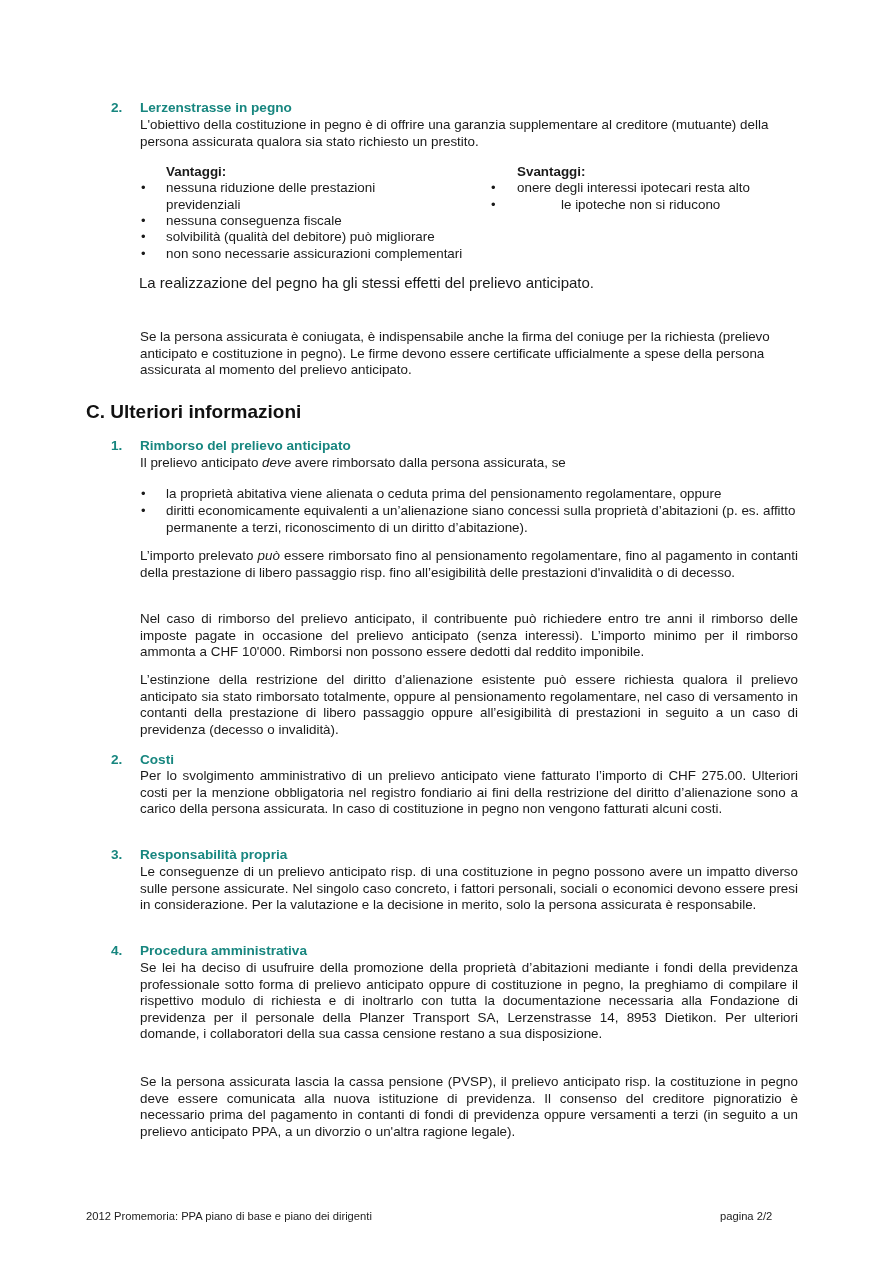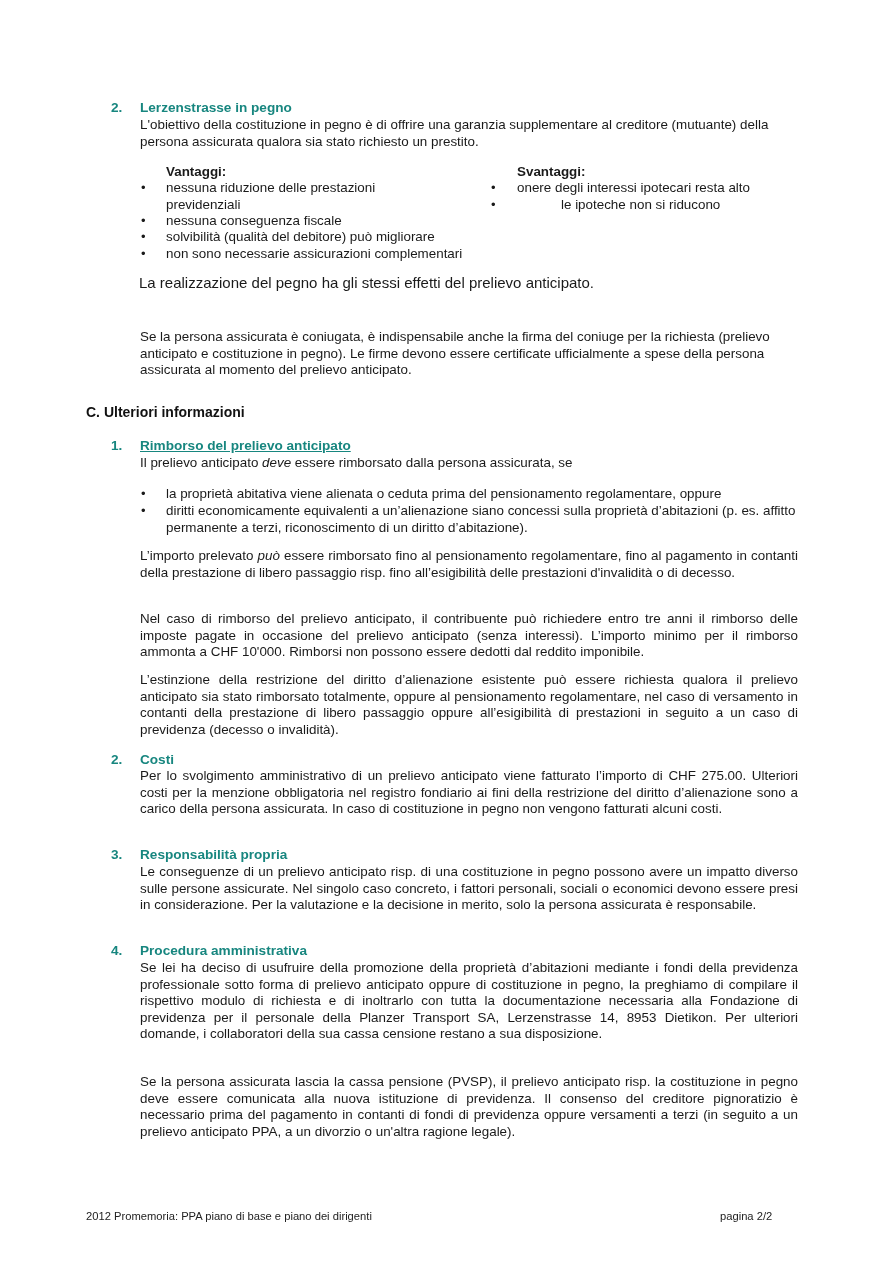--- a/index.html
+++ b/index.html
@@ -7,21 +7,21 @@
          font-family: "Liberation Sans", sans-serif; color: #1a1a1a; font-size: 13.4px; line-height: 16.6px; }
   .abs { position: absolute; }
   .teal { color: #17867f; }
   .h-num { position: absolute; font-weight: bold; font-size: 13.6px; }
   .h-title { position: absolute; font-weight: bold; font-size: 13.6px; }
   .para { position: absolute; left: 140px; width: 658px; }
   .just { text-align: justify; }
   .bullet-dot { position: absolute; font-size: 13px; }
   .bullet-text { position: absolute; }
   .col-head { position: absolute; font-weight: bold; }
-  .section-c { position: absolute; left: 86px; top: 404px; font-size: 14px; font-weight: bold; color: #111; }
+  .section-c { position: absolute; left: 86px; top: 404px; font-size: 19px; font-weight: bold; color: #111; }
   .footer { position: absolute; top: 1208px; font-size: 11.2px; color: #222; }
 </style>
 </head>
 <body>
 
 <div>
   <span class="h-num teal" style="left:111px; top:100px;">2.</span>
   <span class="h-title teal" style="left:140px; top:100px;">Lerzenstrasse in pegno</span>
   <div class="para" style="top:117px; width:650px;">L'obiettivo della costituzione in pegno è di offrire una garanzia supplementare al creditore (mutuante) della persona assicurata qualora sia stato richiesto un prestito.</div>
 
@@ -46,22 +46,22 @@
   </div>
 
   <div class="abs" style="left:139px; top:275px; font-size:15px;">La realizzazione del pegno ha gli stessi effetti del prelievo anticipato.</div>
   <div class="para" style="top:329px; width:640px;">Se la persona assicurata è coniugata, è indispensabile anche la firma del coniuge per la richiesta (prelievo anticipato e costituzione in pegno). Le firme devono essere certificate ufficialmente a spese della persona assicurata al momento del prelievo anticipato.</div>
 </div>
 
 <div class="section-c">C. Ulteriori informazioni</div>
 
 <div>
   <span class="h-num teal" style="left:111px; top:438px;">1.</span>
-  <span class="h-title teal" style="left:140px; top:438px;text-decoration:underline;">Rimborso del prelievo anticipato</span>
-  <div class="para" style="top:455px;"><span>Il prelievo anticipato </span><em>deve</em><span> essere rimborsato dalla persona assicurata, se</span></div>
+  <span class="h-title teal" style="left:140px; top:438px;">Rimborso del prelievo anticipato</span>
+  <div class="para" style="top:455px;"><span>Il prelievo anticipato </span><em>deve</em><span> avere rimborsato dalla persona assicurata, se</span></div>
 
   <span class="bullet-dot" style="left:141px; top:486px;">•</span>
   <span class="bullet-text" style="left:166px; top:486px; width:640px;">la proprietà abitativa viene alienata o ceduta prima del pensionamento regolamentare, oppure</span>
   <span class="bullet-dot" style="left:141px; top:503px;">•</span>
   <span class="bullet-text" style="left:166px; top:503px; width:634px;">diritti economicamente equivalenti a un’alienazione siano concessi sulla proprietà d’abitazioni (p. es. affitto permanente a terzi, riconoscimento di un diritto d’abitazione).</span>
 
   <div class="para just" style="top:548px;"><span>L’importo prelevato </span><em>può</em><span> essere rimborsato fino al pensionamento regolamentare, fino al pagamento in contanti della prestazione di libero passaggio risp. fino all’esigibilità delle prestazioni d'invalidità o di decesso.</span></div>
   <div class="para just" style="top:611px;">Nel caso di rimborso del prelievo anticipato, il contribuente può richiedere entro tre anni il rimborso delle imposte pagate in occasione del prelievo anticipato (senza interessi). L’importo minimo per il rimborso ammonta a CHF 10'000. Rimborsi non possono essere dedotti dal reddito imponibile.</div>
   <div class="para just" style="top:672px;">L’estinzione della restrizione del diritto d’alienazione esistente può essere richiesta qualora il prelievo anticipato sia stato rimborsato totalmente, oppure al pensionamento regolamentare, nel caso di versamento in contanti della prestazione di libero passaggio oppure all’esigibilità di prestazioni in seguito a un caso di previdenza (decesso o invalidità).</div>
 </div>

